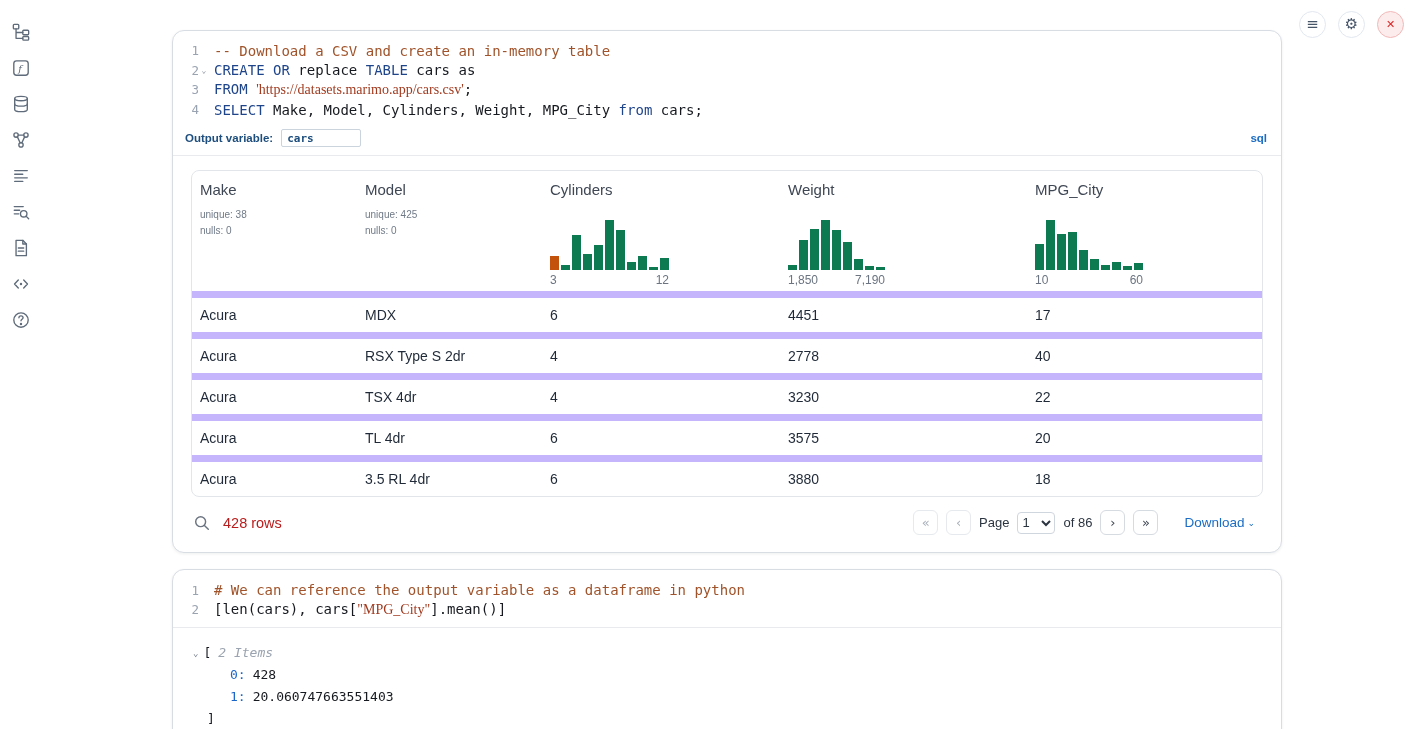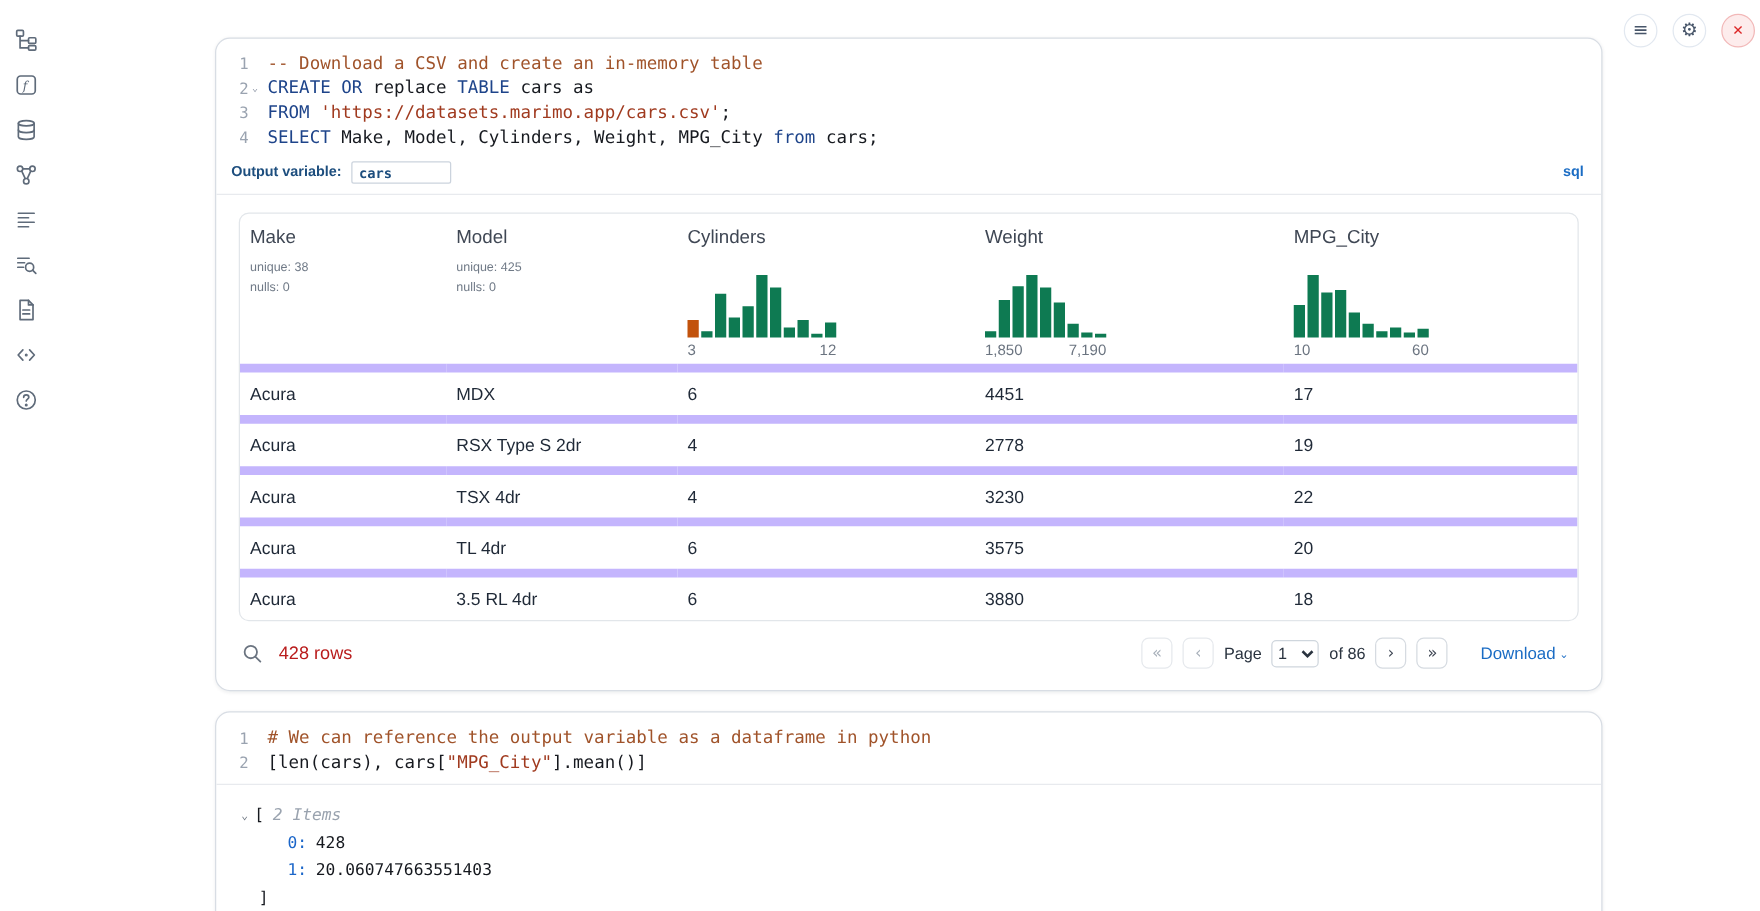--- a/index.html
+++ b/index.html
@@ -27,21 +27,21 @@
   .cell { border:1px solid #d8dde4; border-radius:12px; background:#fff; box-shadow:0 1px 3px rgba(15,23,42,.07); margin-bottom:16px; overflow:hidden; }
 
   
   .code-area { padding:10px 12px 7px 0; font-family:"DejaVu Sans Mono", monospace; font-size:14px; }
   .code-line { display:flex; align-items:center; height:19.6px; white-space:pre; }
   .gutter { display:flex; align-items:center; flex:0 0 36px; }
   .line-num { flex:1; text-align:right; color:#9aa3b0; font-size:12.5px; }
   .fold { width:10px; font-size:8px; color:#8a93a3; text-align:center; }
   .code-text { margin-left:5px; color:#16191f; }
   .tok-kw  { color:var(--keyword); }
-  .tok-str { color:var(--string); }
+  .tok-str { color:var(--string);font-family:Liberation Serif, serif; }
   .tok-com { color:var(--comment); }
   .tok-txt { color:#16191f; }
 
   
   .meta-row { display:flex; align-items:center; padding:3px 14px 8px 12px; border-bottom:1px solid #e8eaee; }
   .meta-label { font-size:11.5px; font-weight:bold; color:var(--output-label-blue); }
   .var-input { margin-left:8px; width:80px; height:18px; border:1px solid #cbd3dd; border-radius:2px;
     font-family:"DejaVu Sans Mono", monospace; font-size:11px; font-weight:bold; color:var(--output-label-blue); padding:0 5px; }
   .lang-badge { margin-left:auto; font-size:11.5px; color:var(--accent-blue); font-weight:bold; }
 
@@ -283,21 +283,21 @@
                 <td>MDX</td>
                 <td>6</td>
                 <td>4451</td>
                 <td>17</td>
               </tr>
               <tr>
                 <td>Acura</td>
                 <td>RSX Type S 2dr</td>
                 <td>4</td>
                 <td>2778</td>
-                <td>19</td>
+                <td>40</td>
               </tr>
               <tr>
                 <td>Acura</td>
                 <td>TSX 4dr</td>
                 <td>4</td>
                 <td>3230</td>
                 <td>22</td>
               </tr>
               <tr>
                 <td>Acura</td>

